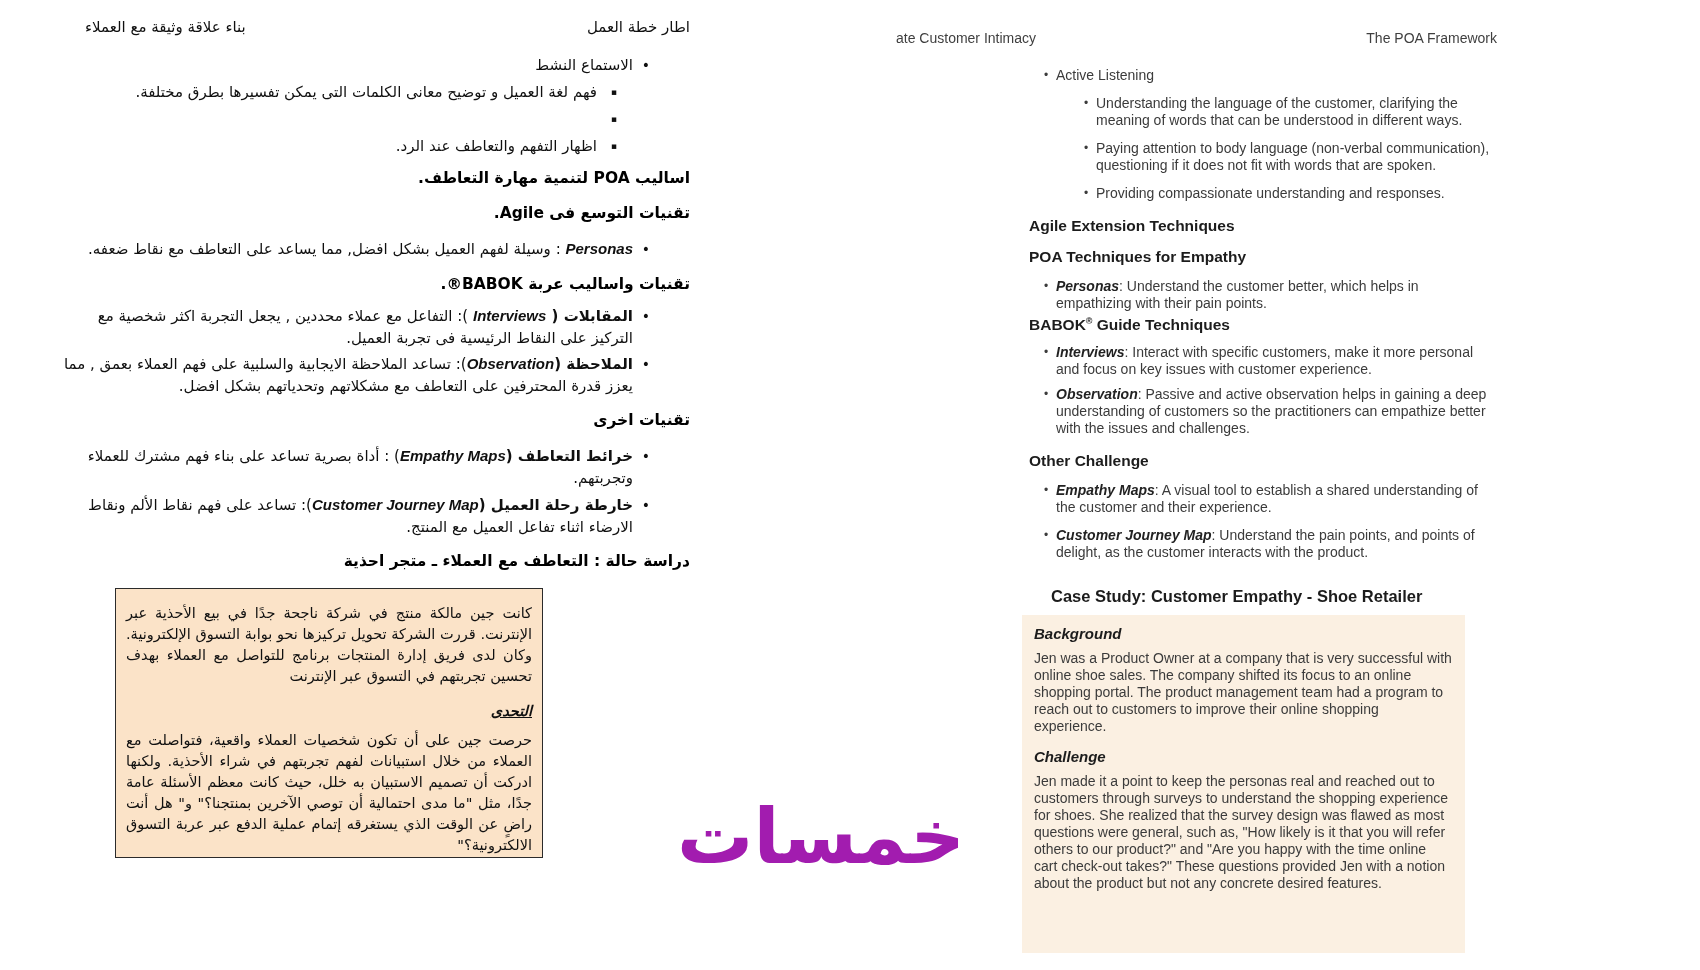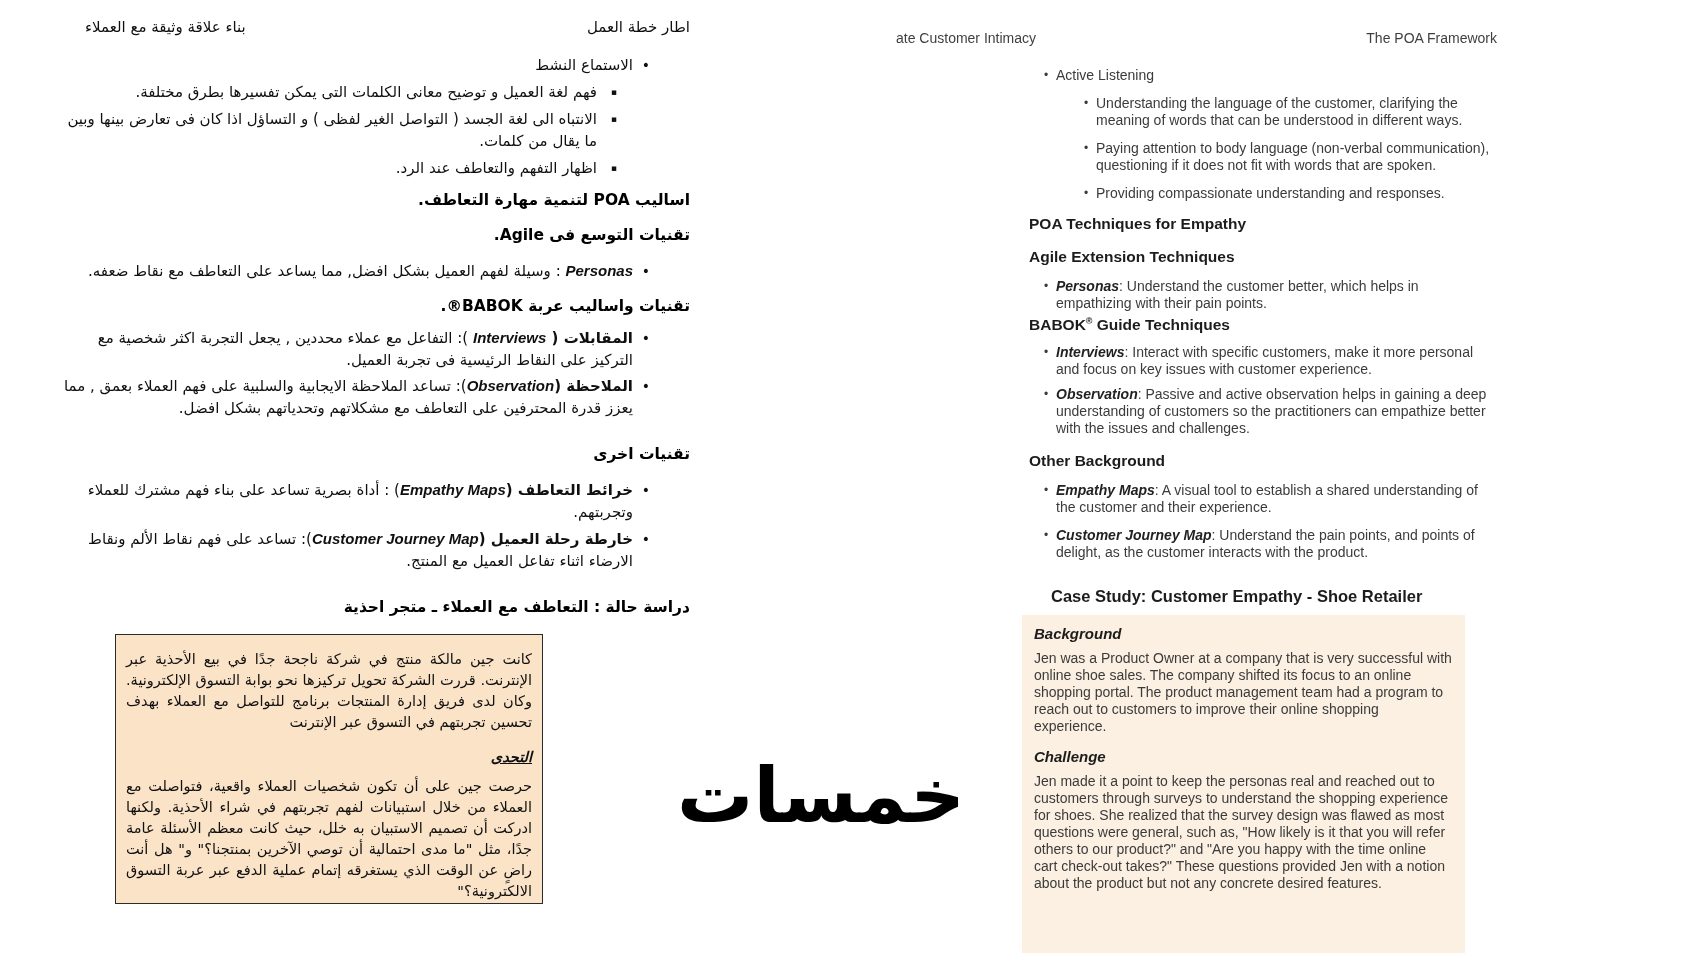--- a/index.html
+++ b/index.html
@@ -2,23 +2,23 @@
 <html><head>
 <meta charset="utf-8">
 <style>
   * { margin:0; padding:0; box-sizing:border-box; }
   html,body { background:#ffffff; }
   body {
     position:relative; width:1700px; height:970px; overflow:hidden;
     font-family:"Liberation Sans", sans-serif;
   }
   .watermark {
-    position:absolute; left:676px; top:751px; width:290px; z-index:1;
+    position:absolute; left:676px; top:792px; width:290px; z-index:1;
     font-family:"DejaVu Sans", sans-serif; font-weight:bold;
-    font-size:76px; color:#000000; direction:rtl; text-align:center;
+    font-size:76px; color:#a21caf; direction:rtl; text-align:center;
     letter-spacing:2px; user-select:none;
   }
   .page { position:absolute; top:0; height:970px; z-index:2; }
 
   
   .page-ar {
     left:0; width:850px; direction:rtl; text-align:right;
     font-family:"DejaVu Sans", sans-serif; color:#101010; font-size:15px;
   }
   .ar-header { display:flex; justify-content:space-between; margin:18px 160px 0 85px; font-size:15px; }
@@ -26,21 +26,21 @@
   .ar-body .row { display:flex; }
   .ar-body .l1 { padding-right:40px; }
   .ar-body .l2 { padding-right:73px; margin-top:5px; }
   .ar-body .dot { width:17px; flex:none; font-size:14px; }
   .ar-body .sq  { width:20px; flex:none; font-size:9px; line-height:22px; }
   .ar-h { font-weight:bold; font-size:15.5px; color:#000; }
   .b  { font-weight:bold; }
   .lat { font-family:"Liberation Sans", sans-serif; }
   .bi { font-weight:bold; font-style:italic; }
   .mt10{margin-top:10px;} .mt13{margin-top:13px;} .mt14{margin-top:14px;}
-  .mt4{margin-top:4px;} .mt12{margin-top:24px;} .mt5{margin-top:5px;}
+  .mt4{margin-top:4px;} .mt12{margin-top:12px;} .mt5{margin-top:5px;}
   .ar-box {
     margin:16px 147px 0 57px; height:270px;
     background:#fbe3c8; border:1.5px solid #2b2b2b;
     padding:6px 10px; line-height:21px; font-size:14.5px; overflow:hidden;
   }
   .ar-box .box-h { font-weight:bold; font-style:italic; }
   .ar-box p { text-align:justify; margin-top:8px; }
   .ar-box .ch-title { margin-top:14px;text-decoration:underline; }
 
   
@@ -80,21 +80,20 @@
     <div class="row l1">
       <span class="dot">•</span>
       <span>الاستماع النشط</span>
     </div>
     <div class="row l2">
       <span class="sq">▪</span>
       <span>فهم لغة العميل و توضيح معانى الكلمات التى يمكن تفسيرها بطرق مختلفة.</span>
     </div>
     <div class="row l2">
       <span class="sq">▪</span>
-      <span>الانتباه الى لغة الجسد ( التواصل الغير لفظى ) و التساؤل اذا كان فى تعارض بينها وبين ما يقال من كلمات.</span>
     </div>
     <div class="row l2">
       <span class="sq">▪</span>
       <span>اظهار التفهم والتعاطف عند الرد.</span>
     </div>
 
     <div class="ar-h mt10">اساليب POA لتنمية مهارة التعاطف.</div>
     <div class="ar-h mt13">تقنيات التوسع فى Agile.</div>
 
     <div class="row l1 mt14">
@@ -152,40 +151,40 @@
     </div>
     <div class="row l2">
       <span class="dot">•</span>
       <span>Paying attention to body language (non-verbal communication), questioning if it does not fit with words that are spoken.</span>
     </div>
     <div class="row l2">
       <span class="dot">•</span>
       <span>Providing compassionate understanding and responses.</span>
     </div>
 
+    <div class="en-h e-mt15">Agile Extension Techniques</div>
     <div class="en-h e-mt13">POA Techniques for Empathy</div>
-    <div class="en-h e-mt15">Agile Extension Techniques</div>
 
     <div class="row l1 e-mt12" style="margin-top:12px">
       <span class="dot">•</span>
       <span><span class="term">Personas</span><span>: Understand the customer better, which helps in empathizing with their pain points.</span></span>
     </div>
 
     <div class="en-h e-mt14"><span>BABOK</span><sup>®</sup><span> Guide Techniques</span></div>
 
     <div class="row l1 e-mt10" style="margin-top:10px">
       <span class="dot">•</span>
       <span><span class="term">Interviews</span><span>: Interact with specific customers, make it more personal and focus on key issues with customer experience.</span></span>
     </div>
     <div class="row l1 e-mt8" style="margin-top:8px">
       <span class="dot">•</span>
       <span><span class="term">Observation</span><span>: Passive and active observation helps in gaining a deep understanding of customers so the practitioners can empathize better with the issues and challenges.</span></span>
     </div>
 
-    <div class="en-h e-mt15">Other Background</div>
+    <div class="en-h e-mt15">Other Challenge</div>
 
     <div class="row l1 e-mt12" style="margin-top:12px">
       <span class="dot">•</span>
       <span><span class="term">Empathy Maps</span><span>: A visual tool to establish a shared understanding of the customer and their experience.</span></span>
     </div>
     <div class="row l1 e-mt11" style="margin-top:11px">
       <span class="dot">•</span>
       <span><span class="term">Customer Journey Map</span><span>: Understand the pain points, and points of delight, as the customer interacts with the product.</span></span>
     </div>
 

